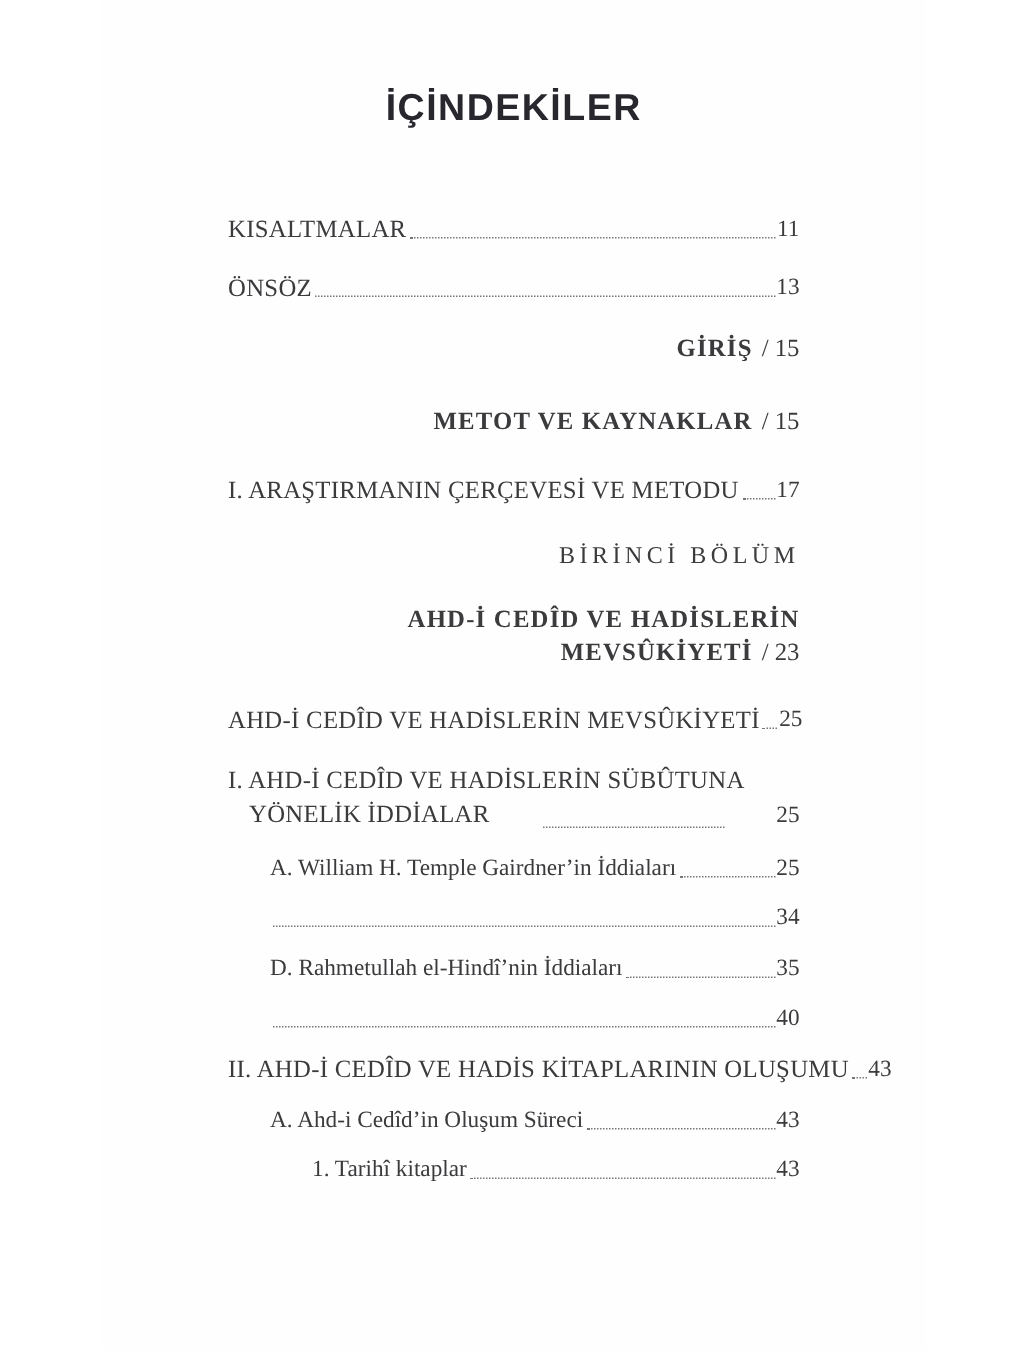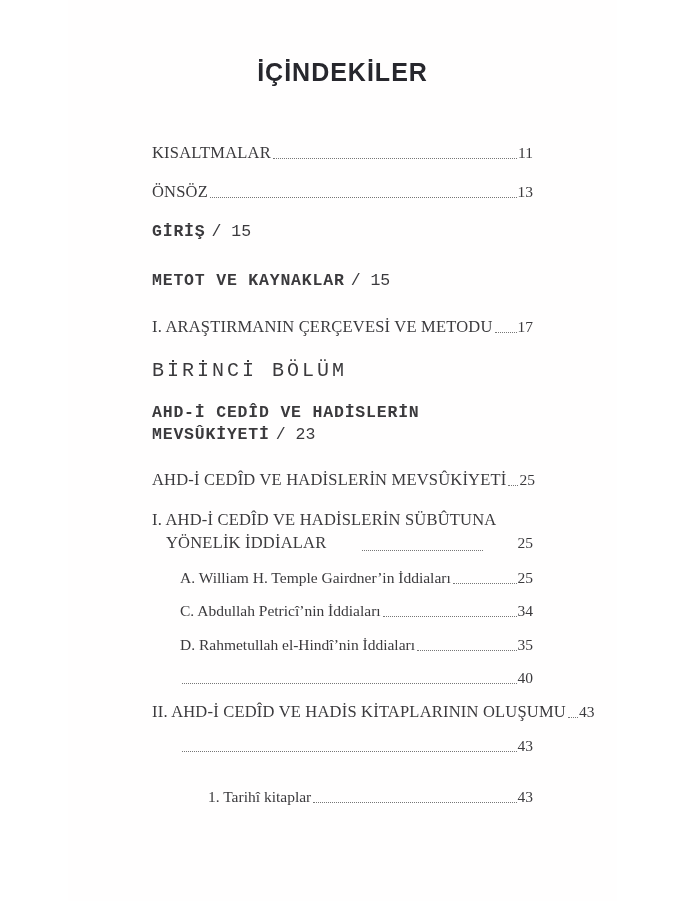--- a/index.html
+++ b/index.html
@@ -34,29 +34,28 @@
     flex:1 1 auto;
     min-width:10px;
     height:0;
     align-self:flex-end;
     margin:0 1px 4px 2px;
     border-bottom:1.6px dotted #767676;
   }
   .pg { font-size:15.5px; white-space:nowrap; }
   .heading {
     display:block;
-    text-align:left;
+    text-align:right;
     font-weight:700;
     font-size:16.5px;
     line-height:22px;
     letter-spacing:0.8px;
-    font-family:Liberation Mono, monospace;
   }
   .heading .sfx { font-weight:400; letter-spacing:0; margin-left:6px; }
-  .heading.spaced { font-weight:400; letter-spacing:3px; font-size:20px; }
+  .heading.spaced { font-weight:400; letter-spacing:3px; font-size:16px; }
   .twoline { display:block; }
   .twoline .line1 { line-height:20px; white-space:nowrap; }
   .twoline .cont { display:flex; align-items:baseline; line-height:25px; padding-left:14px;gap:34px; }
   .twoline .lbl2 { white-space:nowrap; }
 </style>
 </head>
 <body>
 
 <div class="page">
 
@@ -113,21 +112,20 @@
   </div>
 
   <div class="row entry l1" style="margin-top:13px">
     <span class="lbl">A. William H. Temple Gairdner’in İddiaları</span>
     <span class="leader"></span>
     <span class="pg">25</span>
   </div>
 
 
   <div class="row entry l1" style="margin-top:13px">
-    <span class="lbl">C. Abdullah Petricî’nin İddiaları</span>
     <span class="leader"></span>
     <span class="pg">34</span>
   </div>
 
   <div class="row entry l1" style="margin-top:14px">
     <span class="lbl">D. Rahmetullah el-Hindî’nin İddiaları</span>
     <span class="leader"></span>
     <span class="pg">35</span>
   </div>
 
@@ -136,23 +134,24 @@
     <span class="pg">40</span>
   </div>
 
   <div class="row entry l0" style="margin-top:14px">
     <span class="lbl">II. AHD-İ CEDÎD VE HADİS KİTAPLARININ OLUŞUMU</span>
     <span class="leader"></span>
     <span class="pg">43</span>
   </div>
 
   <div class="row entry l1" style="margin-top:14px">
+    <span class="lbl">A. Ahd-i Cedîd’in Oluşum Süreci</span>
     <span class="leader"></span>
     <span class="pg">43</span>
   </div>
 
-  <div class="row entry l2" style="margin-top:31px">
+  <div class="row entry l2" style="margin-top:13px">
     <span class="lbl">1. Tarihî kitaplar</span>
     <span class="leader"></span>
     <span class="pg">43</span>
   </div>
 
 </div>
 
 </body></html>

